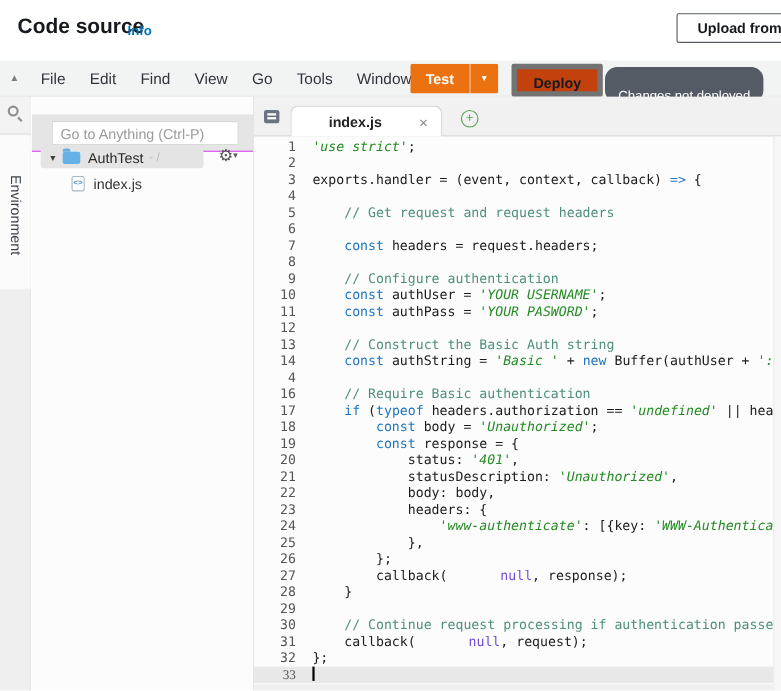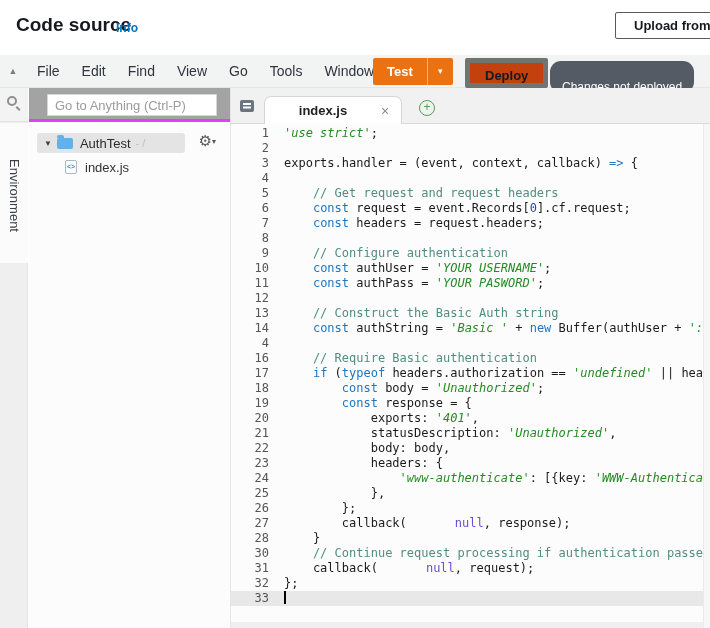--- a/index.html
+++ b/index.html
@@ -36,22 +36,22 @@
   .rail-search-cell { position:absolute; left:0; top:0; width:28px; height:34px; background:#f3f3f3;
                       border-bottom:1px solid #e3e3e3; }
   .mag { position:absolute; left:7px; top:8px; width:10px; height:10px; border:2px solid #8f8f8f; border-radius:50%; }
   .mag::after { content:""; position:absolute; left:8px; top:8px; width:5px; height:2px; background:#8f8f8f;
                 transform:rotate(45deg); transform-origin:0 0; }
   .env-tab { position:absolute; left:0; top:35px; width:28px; height:140px; background:#fbfbfb; }
   .env-label { position:absolute; left:7px; top:36px; writing-mode:vertical-rl; font-size:13px; color:#3c4149; }
 
   
   .sidebar { position:absolute; left:29px; top:88px; width:201px; bottom:0; background:#fcfcfc; }
-  .search-row { position:absolute; left:0; top:0; width:201px; height:34px; background:#a3a3a3;
-                border-bottom:3px solid #d946ef; }
+  .search-row { position:absolute; left:0; top:16px; width:201px; height:34px; background:#e5e5e5;
+                border-bottom:1px solid #d946ef; }
   .search-input { position:absolute; left:18px; top:6px; width:170px; height:22px; background:#fff;
                   border:1px solid #d6d6d6; font-size:13px; color:#444; padding:0 7px;
                   font-family:"Liberation Sans", sans-serif; }
   .search-input::placeholder { color:#9b9b9b; }
   .tree { position:absolute; left:0; top:40px; right:0; }
   .tree-folder-row { position:absolute; left:8px; top:5px; width:148px; height:20px; background:#e4e4e4;
                      border-radius:3px; display:flex; align-items:center; cursor:pointer; }
   .tree-caret { font-size:8px; color:#404040; margin:0 5px 0 7px; }
   .folder-icon { width:16px; height:11px; background:#63b1e6; border-radius:2px; position:relative; margin-right:7px; }
   .folder-icon::before { content:""; position:absolute; left:0; top:-3px; width:7px; height:3px;
@@ -81,21 +81,21 @@
                 display:flex; align-items:center; cursor:pointer; }
   .tab-label { flex:1; text-align:center; font-size:13px; font-weight:bold; color:#222; }
   .tab-close { width:20px; font-size:14px; color:#8c8c8c; cursor:pointer; }
   .tab-plus { position:absolute; left:188px; top:12px; width:16px; height:16px; border:1.5px solid #55a055;
               border-radius:50%; color:#55a055; font-size:12px; line-height:13px; text-align:center; cursor:pointer; }
 
   
   .code { position:absolute; left:0; top:36px; right:7px; bottom:6px; overflow:hidden;
           padding-top:2px; font-family:"DejaVu Sans Mono", monospace; font-size:12px; line-height:15px; }
   .code-line { display:flex; height:15px; white-space:pre; }
-  .code-line.active { background:#e8e8e8; }
+  .code-line.active { background:#e8e8e8;font-family:Liberation Serif, serif; }
   .ln { width:38px; text-align:right; color:#545454; flex:none; }
   .txt { padding-left:15px; flex:none; }
   .tk-pln { color:#1b1b1b; }
   .tk-kw  { color:#2076c0; }
   .tk-str { color:#238b22;font-style:italic; }
   .tk-com { color:#4e8f7e; }
   .tk-num { color:#2d3bbf; }
   .tk-nul { color:#6f4bd8;padding-left:48px; }
   .cursor { display:inline-block; width:2px; height:13px; background:#000; vertical-align:-2px; }
 
@@ -169,43 +169,44 @@
         <span class="tab-close">×</span>
       </div>
       <span class="tab-plus">+</span>
     </div>
     <div class="code">
         <div class="code-line"><span class="ln">1</span><span class="txt"><span class="tk-str">'use strict'</span><span class="tk-pln">;</span></span></div>
         <div class="code-line"><span class="ln">2</span><span class="txt"></span></div>
         <div class="code-line"><span class="ln">3</span><span class="txt"><span class="tk-pln">exports.handler = (event, context, callback) </span><span class="tk-kw">=&gt;</span><span class="tk-pln"> {</span></span></div>
         <div class="code-line"><span class="ln">4</span><span class="txt"></span></div>
         <div class="code-line"><span class="ln">5</span><span class="txt"><span class="tk-com">    // Get request and request headers</span></span></div>
-        <div class="code-line"><span class="ln">6</span><span class="txt"><span class="tk-pln">    </span><span class="tk-kw">const</span><span class="tk-pln"> request = event.Records[</span><span class="tk-num">0</span><span class="tk-pln">].cf.request;</span></span></div>
+        <div class="code-line"><span class="ln">6</span></div>
         <div class="code-line"><span class="ln">7</span><span class="txt"><span class="tk-pln">    </span><span class="tk-kw">const</span><span class="tk-pln"> headers = request.headers;</span></span></div>
         <div class="code-line"><span class="ln">8</span><span class="txt"></span></div>
         <div class="code-line"><span class="ln">9</span><span class="txt"><span class="tk-com">    // Configure authentication</span></span></div>
         <div class="code-line"><span class="ln">10</span><span class="txt"><span class="tk-pln">    </span><span class="tk-kw">const</span><span class="tk-pln"> authUser = </span><span class="tk-str">'YOUR USERNAME'</span><span class="tk-pln">;</span></span></div>
         <div class="code-line"><span class="ln">11</span><span class="txt"><span class="tk-pln">    </span><span class="tk-kw">const</span><span class="tk-pln"> authPass = </span><span class="tk-str">'YOUR PASWORD'</span><span class="tk-pln">;</span></span></div>
         <div class="code-line"><span class="ln">12</span><span class="txt"></span></div>
         <div class="code-line"><span class="ln">13</span><span class="txt"><span class="tk-com">    // Construct the Basic Auth string</span></span></div>
         <div class="code-line"><span class="ln">14</span><span class="txt"><span class="tk-pln">    </span><span class="tk-kw">const</span><span class="tk-pln"> authString = </span><span class="tk-str">'Basic '</span><span class="tk-pln"> + </span><span class="tk-kw">new</span><span class="tk-pln"> Buffer(authUser + </span><span class="tk-str">':'</span></span></div>
         <div class="code-line"><span class="ln">4</span><span class="txt"></span></div>
         <div class="code-line"><span class="ln">16</span><span class="txt"><span class="tk-com">    // Require Basic authentication</span></span></div>
         <div class="code-line"><span class="ln">17</span><span class="txt"><span class="tk-pln">    </span><span class="tk-kw">if</span><span class="tk-pln"> (</span><span class="tk-kw">typeof</span><span class="tk-pln"> headers.authorization == </span><span class="tk-str">'undefined'</span><span class="tk-pln"> || head</span></span></div>
         <div class="code-line"><span class="ln">18</span><span class="txt"><span class="tk-pln">        </span><span class="tk-kw">const</span><span class="tk-pln"> body = </span><span class="tk-str">'Unauthorized'</span><span class="tk-pln">;</span></span></div>
         <div class="code-line"><span class="ln">19</span><span class="txt"><span class="tk-pln">        </span><span class="tk-kw">const</span><span class="tk-pln"> response = {</span></span></div>
-        <div class="code-line"><span class="ln">20</span><span class="txt"><span class="tk-pln">            exports: </span><span class="tk-str">'401'</span><span class="tk-pln">,</span></span></div>
+        <div class="code-line"><span class="ln">20</span><span class="txt"><span class="tk-pln">            status: </span><span class="tk-str">'401'</span><span class="tk-pln">,</span></span></div>
         <div class="code-line"><span class="ln">21</span><span class="txt"><span class="tk-pln">            statusDescription: </span><span class="tk-str">'Unauthorized'</span><span class="tk-pln">,</span></span></div>
         <div class="code-line"><span class="ln">22</span><span class="txt"><span class="tk-pln">            body: body,</span></span></div>
         <div class="code-line"><span class="ln">23</span><span class="txt"><span class="tk-pln">            headers: {</span></span></div>
         <div class="code-line"><span class="ln">24</span><span class="txt"><span class="tk-pln">                </span><span class="tk-str">'www-authenticate'</span><span class="tk-pln">: [{key: </span><span class="tk-str">'WWW-Authenticat</span></span></div>
         <div class="code-line"><span class="ln">25</span><span class="txt"><span class="tk-pln">            },</span></span></div>
         <div class="code-line"><span class="ln">26</span><span class="txt"><span class="tk-pln">        };</span></span></div>
         <div class="code-line"><span class="ln">27</span><span class="txt"><span class="tk-pln">        callback(</span><span class="tk-nul">null</span><span class="tk-pln">, response);</span></span></div>
         <div class="code-line"><span class="ln">28</span><span class="txt"><span class="tk-pln">    }</span></span></div>
+        <div class="code-line"><span class="ln">29</span><span class="txt"></span></div>
         <div class="code-line"><span class="ln">30</span><span class="txt"><span class="tk-com">    // Continue request processing if authentication passed</span></span></div>
         <div class="code-line"><span class="ln">31</span><span class="txt"><span class="tk-pln">    callback(</span><span class="tk-nul">null</span><span class="tk-pln">, request);</span></span></div>
         <div class="code-line"><span class="ln">32</span><span class="txt"><span class="tk-pln">};</span></span></div>
         <div class="code-line active"><span class="ln">33</span><span class="txt"><span class="cursor"></span></span></div>
       </div>
     <div class="vscroll"></div>
     <div class="hscroll"></div>
   </div>
 
 </div>

